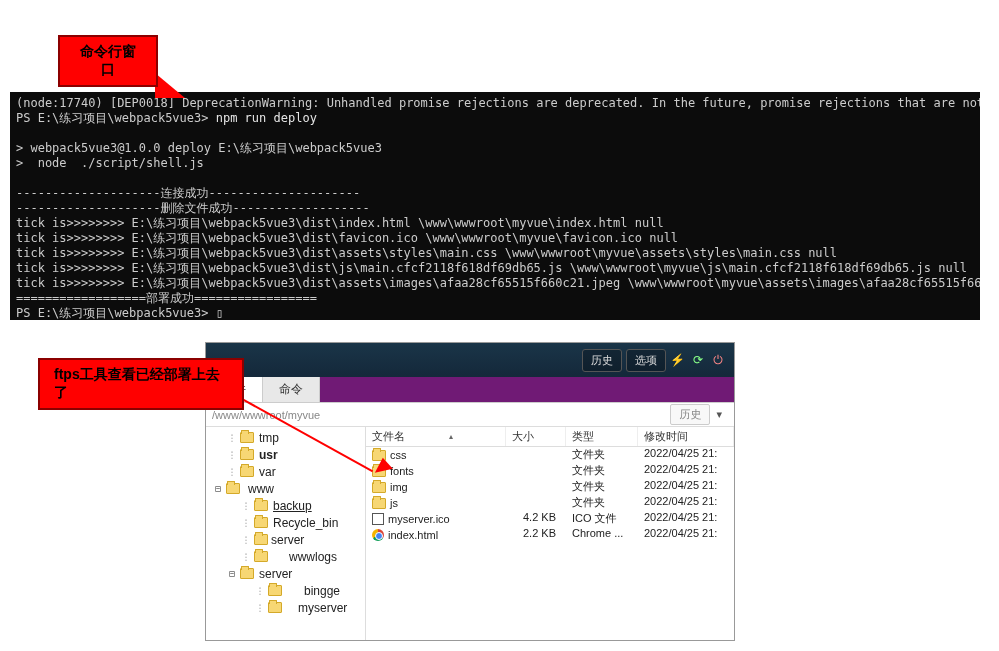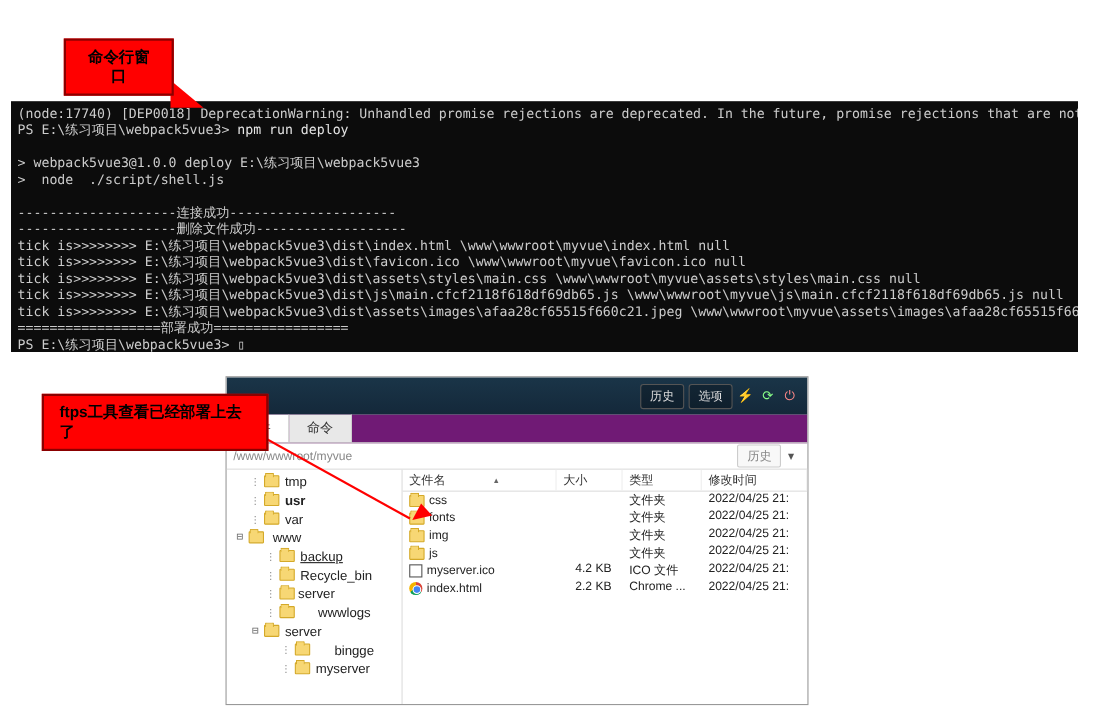--- a/index.html
+++ b/index.html
@@ -315,21 +315,21 @@
           <span style="margin-left: 3px;">server</span>
         </div>
         <div class="tree-row" style="padding-left: 48px;">
           <span class="tree-dots">⋮</span>
           <span class="folder-icon"></span>
           <span style="margin-left: 20px;">bingge</span>
         </div>
         <div class="tree-row" style="padding-left: 48px;">
           <span class="tree-dots">⋮</span>
           <span class="folder-icon"></span>
-          <span style="margin-left: 3px; text-align: center;">myserver</span>
+          <span style="margin-left: 14px; text-align: center;">myserver</span>
         </div>
       </div>
     <div class="ftp-files">
       <div class="files-header">
         <div>
             <span>文件名</span>
             <span class="sort-caret">▴</span>
           </div>
         <div>
             <span>大小</span>

